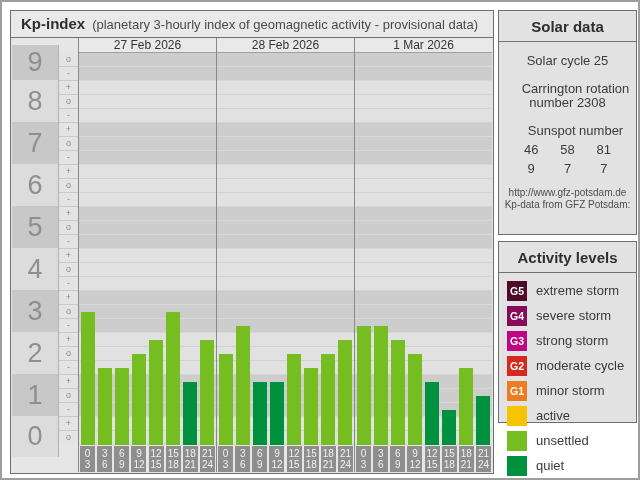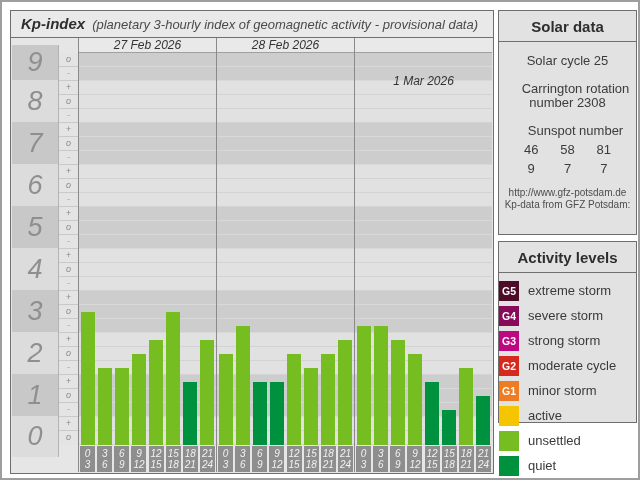--- a/index.html
+++ b/index.html
@@ -3,21 +3,21 @@
 <meta charset="utf-8">
 <style>
   * { margin:0; padding:0; box-sizing:border-box; }
   html,body { background:#ffffff; }
   body { font-family:"Liberation Sans", sans-serif; color:#3a3a3a; }
   .page { position:relative; width:640px; height:480px; background:#fff;
           border:2px solid #9e9e9e; overflow:hidden; }
 
   
   .main-panel { position:absolute; left:8px; top:8px; width:484px; height:464px;
-                background:#e6e6e6; border:1px solid #6e6e6e;font-style:italic; }
+                background:#e6e6e6; border:1px solid #6e6e6e; }
   .titlebar { position:absolute; left:0; top:0; right:0; height:27px; background:#e9e9e9;
               border-bottom:1px solid #707070; line-height:26px; padding-left:10px;
               white-space:nowrap; overflow:hidden; }
   .titlebar .main { font-weight:bold; font-size:15px; color:#2e2e2e; }
   .titlebar .sub  { font-size:13px; color:#4a4a4a; margin-left:7px; }
 
   .daterow-bg { position:absolute; left:68px; top:27px; width:413px; height:15px;
                 background:#e9e9e9; border-bottom:1px solid #a0a0a0; }
   .date-cell { position:absolute; top:27px; height:15px; line-height:14px; text-align:center;
                font-size:12px; color:#333; }
@@ -58,21 +58,21 @@
   .activity { left:496px; top:239px; width:139px; height:182px; }
   .panel-header { text-align:center; font-weight:bold; font-size:15px; color:#2e2e2e;
                   padding:7px 0 6px 0; border-bottom:1px solid #707070; }
   .solar-line { text-align:center; font-size:13px; color:#3c3c3c; line-height:14px; }
   .mt12 { margin-top:12px; } .mt14 { margin-top:14px;padding-left:16px; }
   .numrow { display:flex; margin:4px 14px 0 14px; }
   .numrow span { flex:1; text-align:center; font-size:13px; color:#3c3c3c; }
   .source { margin-top:11px; text-align:center; font-size:10px; color:#4d4d4d; line-height:12px; }
 
   .legend-rows { padding-top:5px; }
-  .legend-item { display:flex; align-items:center; height:25px; padding-left:0; }
+  .legend-item { display:flex; align-items:center; height:25px; padding-left:8px; }
   .legend-swatch { width:20px; height:20px; flex:0 0 20px; color:#fff; font-weight:bold;
                    font-size:10.5px; display:flex; align-items:center; justify-content:center; }
   .legend-label { margin-left:9px; font-size:13px; color:#3a3a3a; }
 </style>
 </head>
 <body>
 
 <div class="page">
 
   <div class="main-panel">
@@ -272,21 +272,21 @@
             <div>24</div>
           </div>
         </div>
       </div>
     <div id="dateseps">
         <div class="day-sep" style="left: 205px;"></div>
         <div class="day-sep" style="left: 343px;"></div>
       </div>
   <div class="date-cell" style="left: 68px; width: 137px;">27 Feb 2026</div>
       <div class="date-cell" style="left: 206px; width: 137px;">28 Feb 2026</div>
-      <div class="date-cell" style="left: 344px; width: 137px; margin-top: 36px;">1 Mar 2026</div>
+      <div class="date-cell" style="left: 344px; width: 137px;">1 Mar 2026</div>
     </div>
 
   <div class="side-panel solar">
     <div class="panel-header">Solar data</div>
     <div class="solar-line mt12">Solar cycle 25</div>
     <div class="solar-line mt14">Carrington rotation</div>
     <div class="solar-line">number 2308</div>
     <div class="solar-line mt14">Sunspot number</div>
     <div class="numrow">
       <span>46</span>

